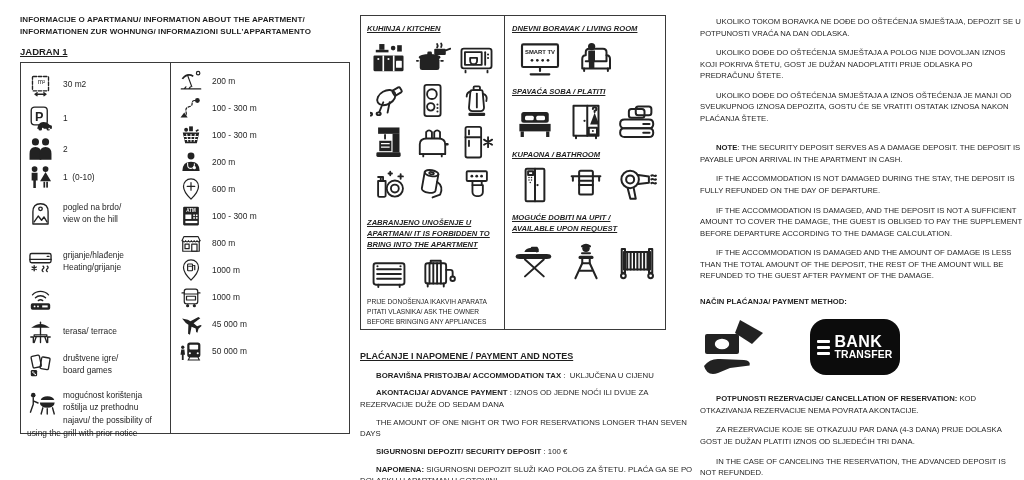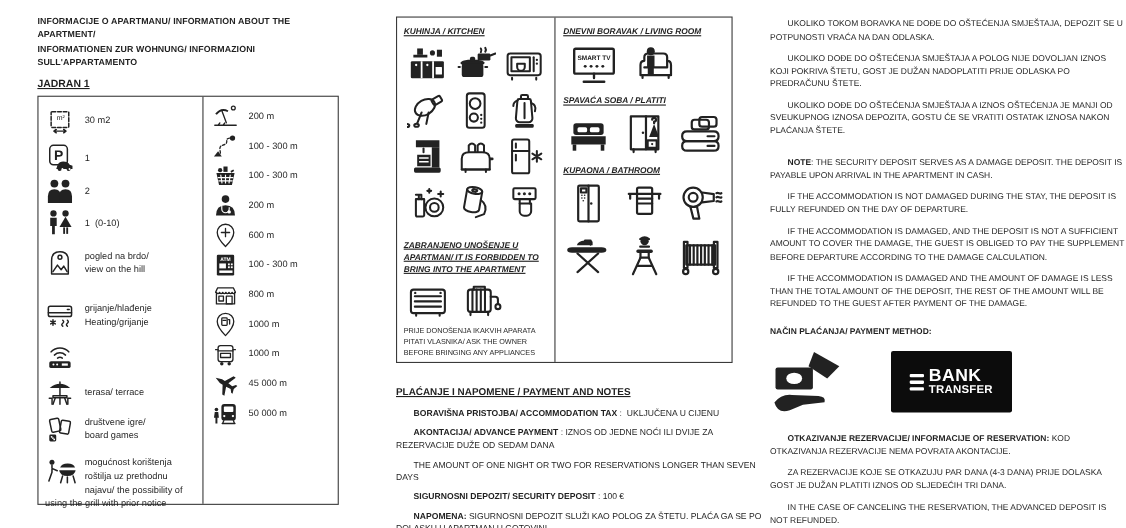--- a/index.html
+++ b/index.html
@@ -2,21 +2,21 @@
 <html><head>
 <meta charset="utf-8">
 <style>
   html,body{margin:0;padding:0;background:#e8e8e8;}
   .page{position:relative;width:1024px;height:480px;background:#ffffff;overflow:hidden;
         font-family:"Liberation Sans",sans-serif;color:#1f1f1f;}
   svg text{font-family:"Liberation Sans",sans-serif;}
   .ln{stroke:#222;stroke-width:1.6;fill:none;stroke-linecap:round;stroke-linejoin:round;}
   .fl{fill:#222;}
   
-  .col-left{position:absolute;left:34px;top:14px;width:274px;}
+  .col-left{position:absolute;left:20px;top:14px;width:330px;}
   .hdr-line{font-size:8px;font-weight:bold;line-height:1.55;letter-spacing:.1px;}
   .apt-title{margin-top:7px;font-size:9.5px;font-weight:bold;text-decoration:underline;}
   .apt-table{margin-top:5px;border:1.5px solid #3a3a3a;display:flex;height:372px;box-sizing:border-box;}
   .amen-cell{width:150px;border-right:1.5px solid #3a3a3a;padding:5px 4px 4px 6px;box-sizing:border-box;}
   .dist-cell{flex:1;padding:5px 4px 4px 8px;box-sizing:border-box;}
   .row{display:flex;align-items:center;gap:9px;}
   .ic{width:27px;height:27px;flex:none;}
   .d-ic{width:24px;height:24px;}
   .lbl{font-size:8.4px;white-space:pre-line;line-height:1.35;}
   .d-row{height:27px;}
@@ -42,21 +42,21 @@
   .pay-notes{position:absolute;left:360px;top:350px;width:334px;font-size:7.8px;line-height:1.5;}
   .pay-notes .pn-title{font-size:9px;font-weight:bold;text-decoration:underline;margin-bottom:6px;}
   .pay-notes p{margin:0 0 6px 0;}
   
   .col-right{position:absolute;left:700px;top:16px;width:322px;font-size:7.7px;line-height:1.5;}
   .col-right p{margin:0 0 8px 0;}
   .gap-top{margin-top:18px !important;}
   .pm-title{font-weight:bold;margin-top:14px;margin-bottom:8px;}
   .pm-icons{display:flex;align-items:center;gap:38px;margin-bottom:14px;}
   .cash-ic{width:72px;height:64px;}
-  .bank-chip{width:110px;height:56px;background:#0c0c0c;border-radius:2px;display:flex;
+  .bank-chip{width:90px;height:56px;background:#0c0c0c;border-radius:16px;display:flex;
              align-items:center;justify-content:center;gap:4px;color:#fff;}
   .bars{display:flex;flex-direction:column;gap:3px;}
   .bars i{display:block;width:13px;height:3px;background:#fff;border-radius:1px;}
   .bank-words{display:flex;flex-direction:column;line-height:1;font-weight:bold;}
   .bank-words .w1{font-size:16px;letter-spacing:.4px;}
   .bank-words .w2{font-size:10.4px;letter-spacing:.2px;}
   b{font-weight:bold;padding-left:16px;}
 </style>
 </head>
 <body>
@@ -650,20 +650,22 @@
               </svg>
             <svg class="r-ic" viewBox="0 0 32 32">
                 <use href="#towel-icon"></use>
               </svg>
             <svg class="r-ic" viewBox="0 0 32 32">
                 <use href="#hair-dryer-icon"></use>
               </svg>
           </div>
         </div>
         <div class="room-sec">
+          <div class="sec-title" style="white-space:pre-line">MOGUĆE DOBITI NA UPIT /
+AVAILABLE UPON REQUEST</div>
           <div class="room-icons" style="margin-top:8px">
             <svg class="r-ic" viewBox="0 0 32 32">
                 <use href="#ironing-board-icon"></use>
               </svg>
             <svg class="r-ic" viewBox="0 0 32 32">
                 <use href="#high-chair-icon"></use>
               </svg>
             <svg class="r-ic" viewBox="0 0 32 32">
                 <use href="#baby-crib-icon"></use>
               </svg>
@@ -703,20 +705,20 @@
             <i></i>
           </span>
         <span class="bank-words">
           <span class="w1">BANK</span>
           <span class="w2">TRANSFER</span>
         </span>
       </div>
     </div>
 
     <div>
-      <p><b>OTKAZIVANJE REZERVACIJE/ INFORMACIJE OF RESERVATION:</b><span> KOD OTKAZIVANJA REZERVACIJE NEMA POVRATA AKONTACIJE.</span></p>
+      <p><b>POTPUNOSTI REZERVACIJE/ CANCELLATION OF RESERVATION:</b><span> KOD OTKAZIVANJA REZERVACIJE NEMA POVRATA AKONTACIJE.</span></p>
       <p><b></b><span>ZA REZERVACIJE KOJE SE OTKAZUJU PAR DANA (4-3 DANA) PRIJE DOLASKA GOST JE DUŽAN PLATITI IZNOS OD SLJEDEĆIH TRI DANA.</span></p>
       <p><b></b><span>IN THE CASE OF CANCELING THE RESERVATION, THE ADVANCED DEPOSIT IS NOT REFUNDED.</span></p>
 
     </div>
   </div>
 
 </div>
 
 </body></html>

